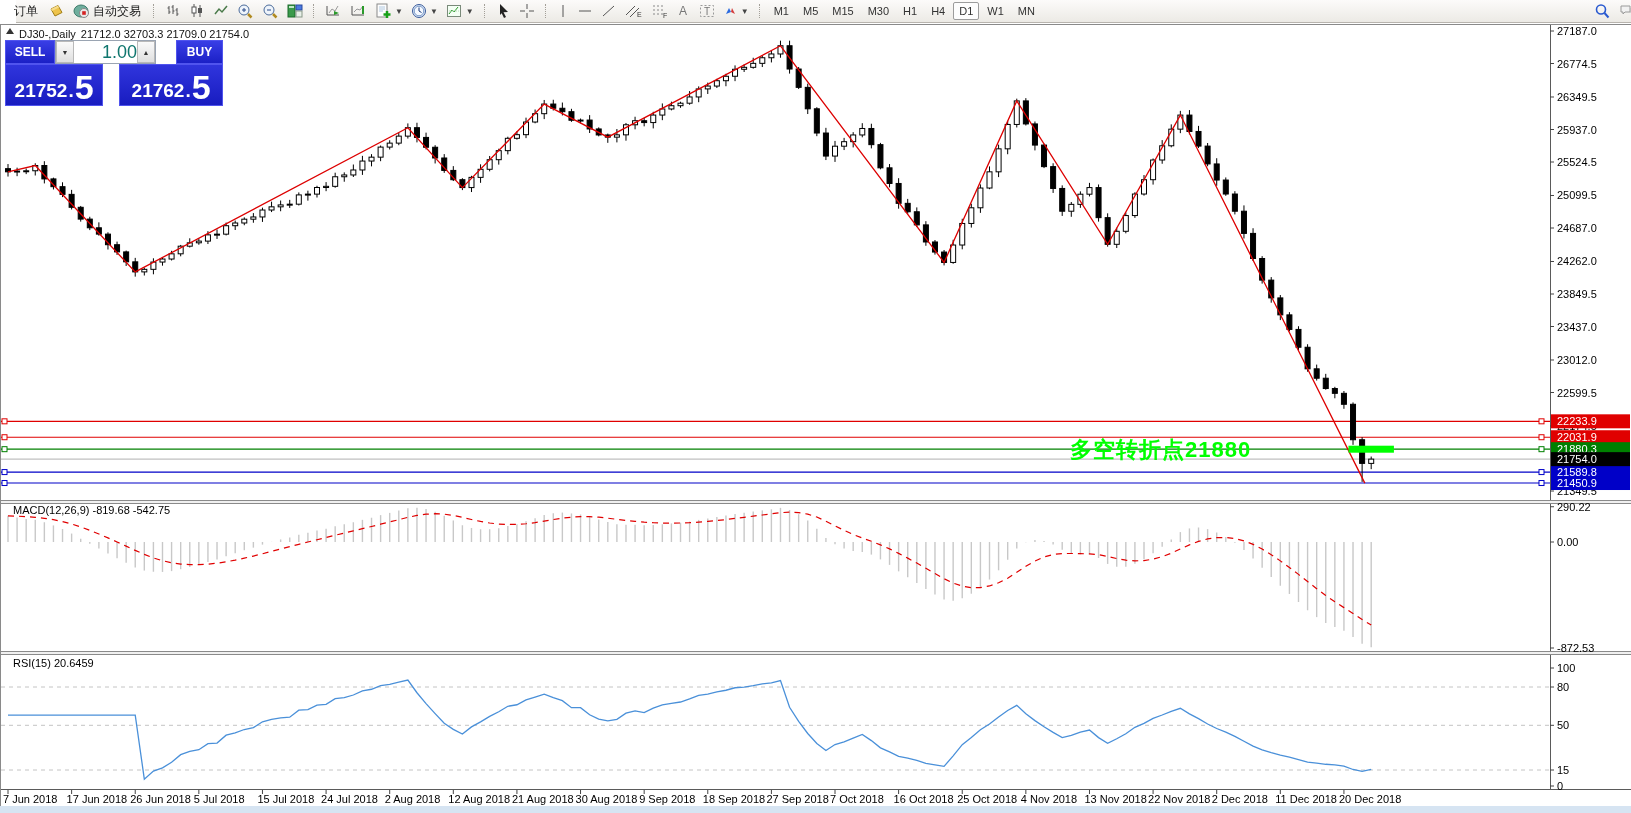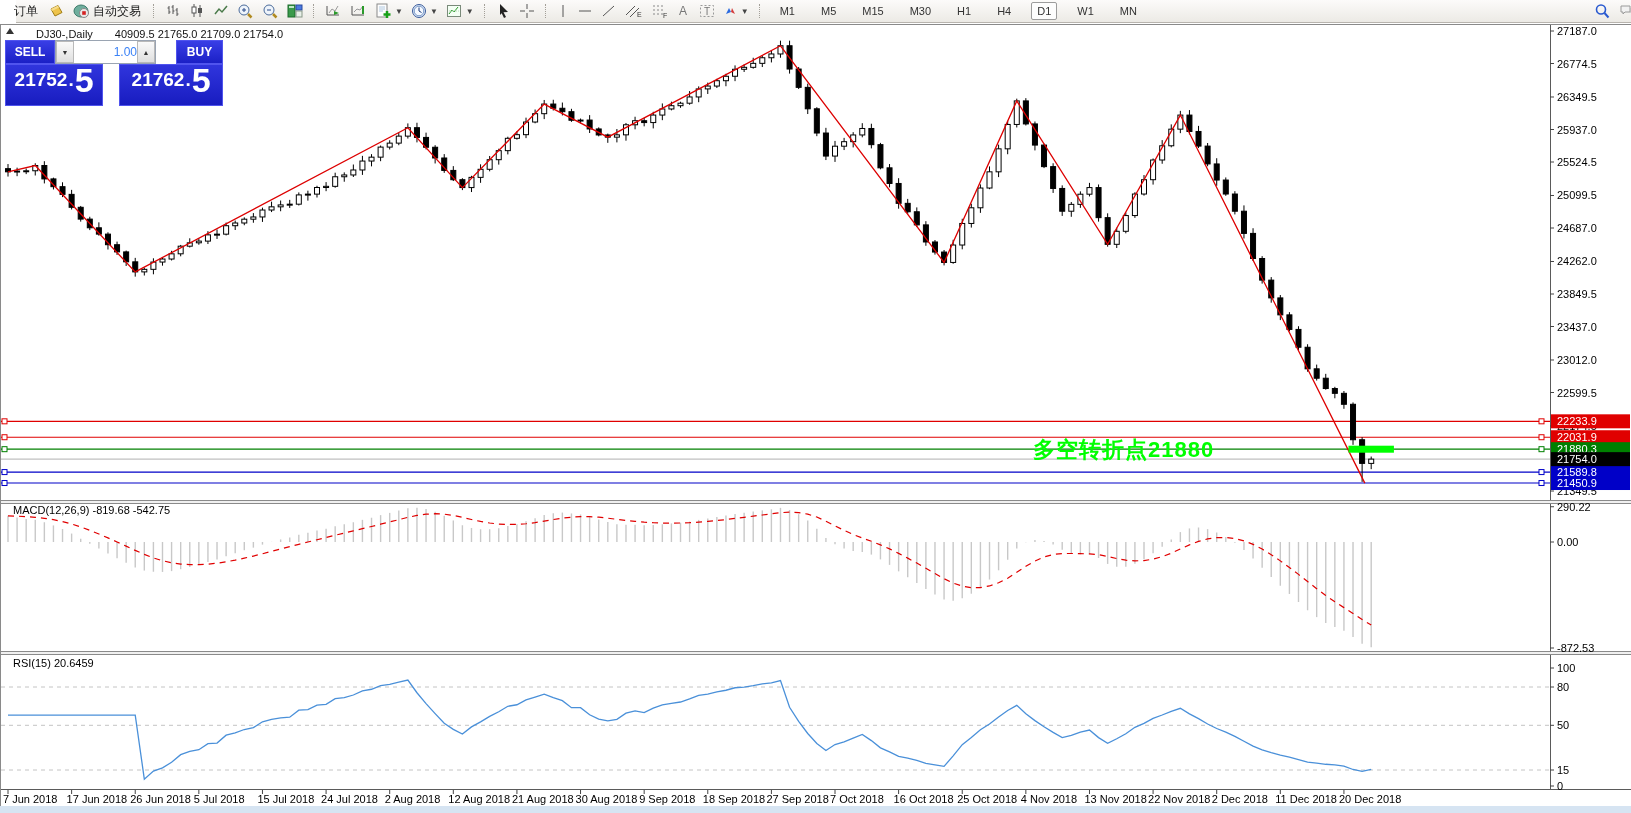--- a/index.html
+++ b/index.html
@@ -7,46 +7,46 @@
     font-family:"Liberation Sans","DejaVu Sans",sans-serif}
   
   .toolbar{position:absolute;top:0;left:16px;width:1631px;height:23px;z-index:9;
     background:linear-gradient(#fcfbfa,#eceae5);border-bottom:1px solid #b8b4ae;
     display:flex;align-items:center;white-space:nowrap}
   .tbtn{height:20px;display:inline-flex;align-items:center;padding:0 3px;margin:0 1px;border-radius:2px}
   .tlabel{font-size:12px;color:#1a1a1a;padding:0 2px}
   .order-clip{margin-left:-7px}
   .grip{width:4px;height:14px;border-left:1px dotted #a39f98;margin:0 4px 0 6px}
   .caret{font-size:8px;color:#444;margin-left:2px}
-  .tf{font-size:11px;color:#333;padding:2px 5px;margin:0 7px;border:1px solid transparent;border-radius:2px;height:18px;line-height:13px}
+  .tf{font-size:11px;color:#333;padding:2px 5px;margin:0 1px;border:1px solid transparent;border-radius:2px;height:18px;line-height:13px}
   .tf.active{background:#fdfdfd;border-color:#9c9c9c}
   .right-icons{margin-left:auto;display:flex;align-items:center;padding-right:8px;gap:8px}
   
   #overlay{position:absolute;inset:0;z-index:5;pointer-events:none}
   #overlay > *{pointer-events:auto}
-  .chart-title{position:absolute;left:6px;top:28px;font-size:11px;color:#111;display:flex;align-items:flex-start;gap:22px}
+  .chart-title{position:absolute;left:6px;top:28px;font-size:11px;color:#111;display:flex;align-items:flex-start;gap:5px}
   .tri-up{width:0;height:0;border-left:4px solid transparent;border-right:4px solid transparent;border-bottom:6px solid #333;display:inline-block}
   .trade-panel{position:absolute;left:5px;top:40px;width:218px;height:66px;font-weight:bold}
   .tp-row{display:flex;height:24px}
   .tp-btn{background:linear-gradient(#393ee6,#1b20c6);color:#fff;border:1px solid #5054ee;
     font-size:12px;display:flex;align-items:center;justify-content:center;font-weight:bold}
   .tp-sell{width:50px}.tp-buy{width:47px;margin-left:20px}
   .tp-vol{flex:1;display:flex;border:1px solid #9aa4b2;background:#fff}
   .tp-spin{width:18px;background:linear-gradient(#fafafa,#dfdfdf);border:1px solid #b9b9b9;
     font-size:7px;color:#333;display:flex;align-items:center;justify-content:center}
-  .tp-volval{flex:1;font-size:12px;color:#3b82f6;display:flex;align-items:center;justify-content:flex-end;padding-right:0;font-weight:normal}
+  .tp-volval{flex:1;font-size:18px;color:#0f766e;display:flex;align-items:center;justify-content:flex-end;padding-right:0;font-weight:normal}
   .tp-prices{display:flex;height:42px;margin-top:0}
   .tp-price{background:linear-gradient(#3035dd,#181cc0);color:#fff;border:1px solid #5054ee;
-    display:flex;align-items:center;justify-content:center;padding-bottom:11px}
+    display:flex;align-items:flex-end;justify-content:center;padding-bottom:3px}
   .tp-price .main{font-size:19px;line-height:22px}
   .tp-price .dot{font-size:19px;line-height:22px;margin:0 1px}
   .tp-price .big{font-size:34px;line-height:30px}
   .tp-p-sell{width:105px}.tp-p-buy{width:111px;margin-left:16px}
   .pane-label{position:absolute;left:13px;font-size:11px;color:#000}
-  .annotation{position:absolute;left:1033px;top:435px;font-size:22px;font-weight:bold;color:#00ff00;letter-spacing:1px}
+  .annotation{position:absolute;left:1070px;top:435px;font-size:22px;font-weight:bold;color:#00ff00;letter-spacing:1px}
   svg#chart{position:absolute;top:0;left:0;z-index:1}
   .icon-svg{display:block}
 </style>
 </head>
 <body>
 
 <div class="toolbar">
   <span class="tbtn order-clip">
     <span class="tlabel">订单</span>
   </span>
@@ -829,21 +829,21 @@
     <text x="1275.32" y="803" font-size="11" fill="#000">11 Dec 2018</text>
     <line x1="1343.936" y1="790" x2="1343.936" y2="794" stroke="#444"></line>
     <text x="1338.936" y="803" font-size="11" fill="#000">20 Dec 2018</text>
     <rect x="0" y="806" width="1631" height="7" fill="#d6e4f2"></rect>
   </svg>
 
 <div id="overlay">
   <div class="chart-title">
     <span class="tri-up"></span>
     <b style="font-weight:normal">DJ30-,Daily</b>
-    <span>40909.5 21765.0 21709.0 21754.0</span>
+    <span>21712.0 32703.3 21709.0 21754.0</span>
   </div>
 
   <div class="trade-panel">
     <div class="tp-row">
       <div class="tp-btn tp-sell">SELL</div>
       <div class="tp-vol">
         <div class="tp-spin">▼</div>
         <div class="tp-volval">1.00</div>
         <div class="tp-spin">▲</div>
       </div>

